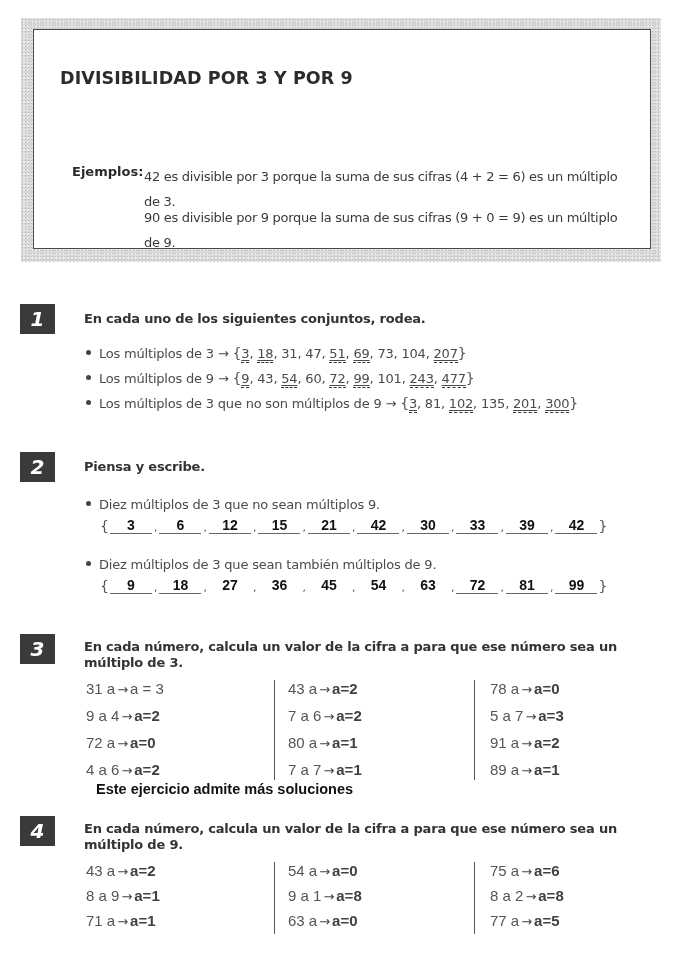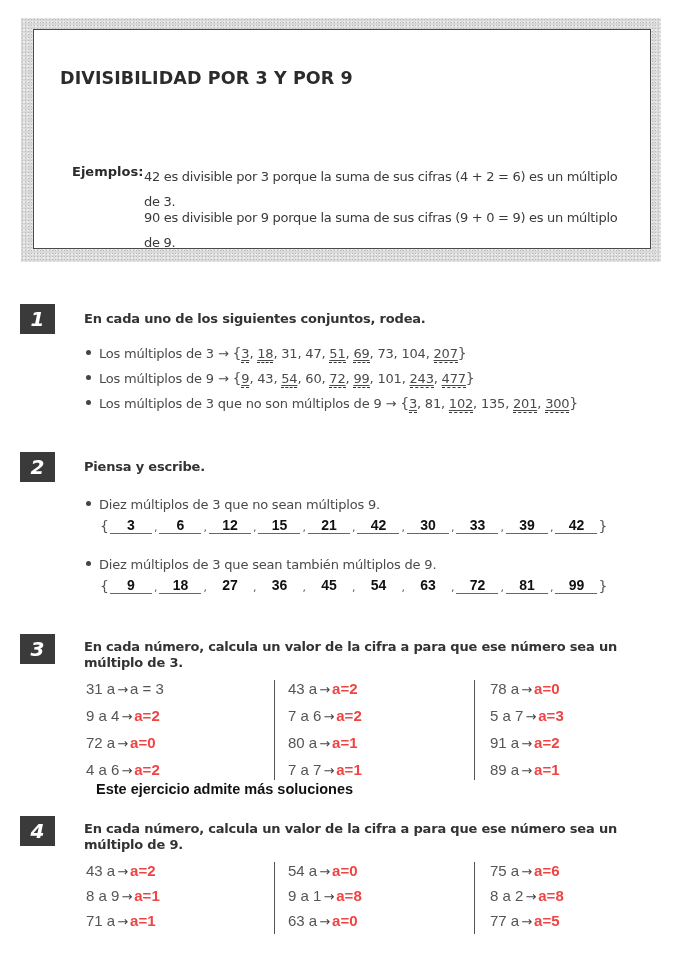--- a/index.html
+++ b/index.html
@@ -75,21 +75,21 @@
   .blank.noline { border-bottom-color: transparent; }
   .sep { font-size: 11px; color: #555; margin: 0 1px; }
 
   
   .grid { position: absolute; left: 84px; width: 580px; }
   .col { position: absolute; top: 0; }
   .col-divider { position: absolute; width: 1px; background: #555; }
   .cell { position: absolute; left: 0; white-space: nowrap; font-size: 14px; color: #4a4a4a; }
   .cell .prompt { font-family: "Liberation Sans", sans-serif; font-size: 15px; color: #555; }
   .cell .arrow { font-size: 13px; color: #444; margin: 0 2px; }
-  .cell .ans { font-family: "Liberation Sans", sans-serif; font-weight: bold; font-size: 15px; color: #ef4444; }
+  .cell .ans { font-family: "Liberation Sans", sans-serif; font-weight: bold; font-size: 15px; color: #404040; }
   .cell .ans.plain { font-weight: normal; color: #555; }
   .note {
     position: absolute; left: 96px; top: 781px; font-family: "Liberation Sans", sans-serif; font-weight: bold; font-size: 14.5px; color: #111;
   }
 </style>
 </head>
 <body>
 
 <div class="theory-frame">
   <div class="theory-box">

